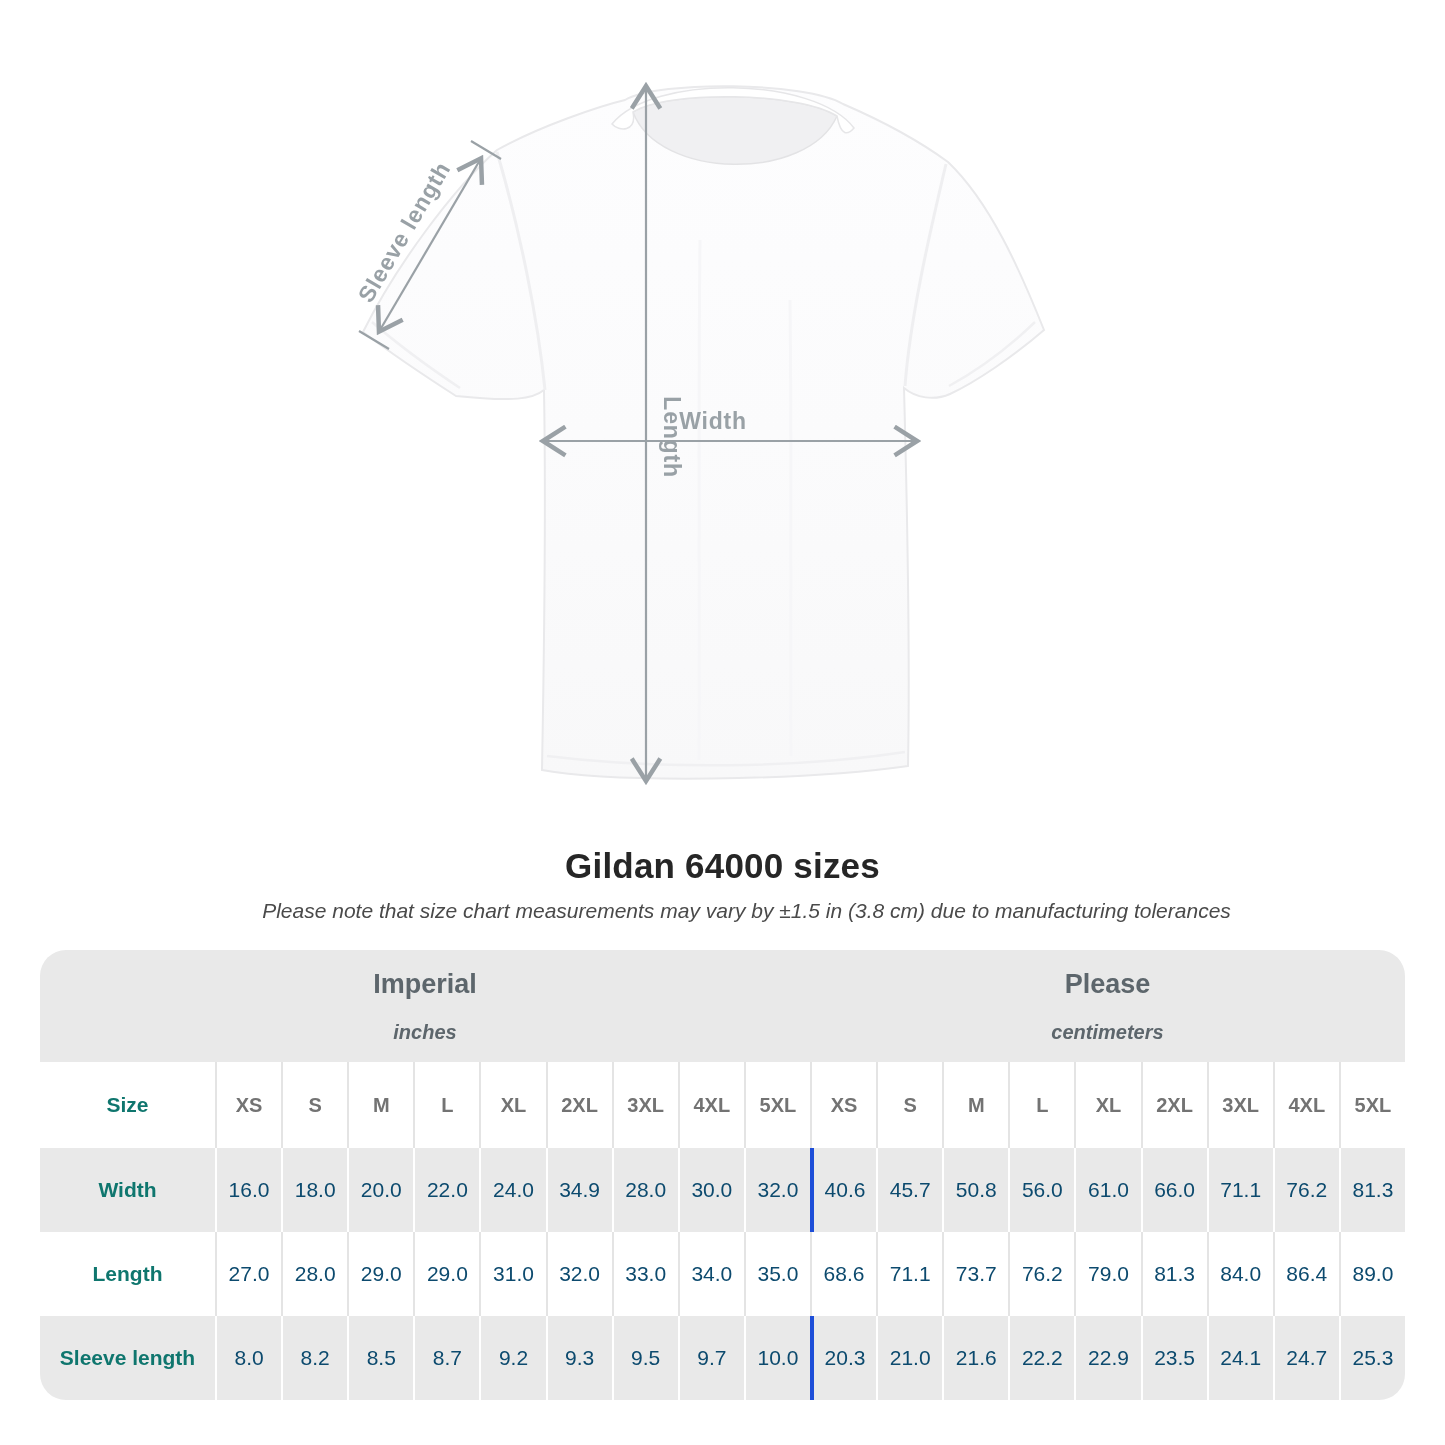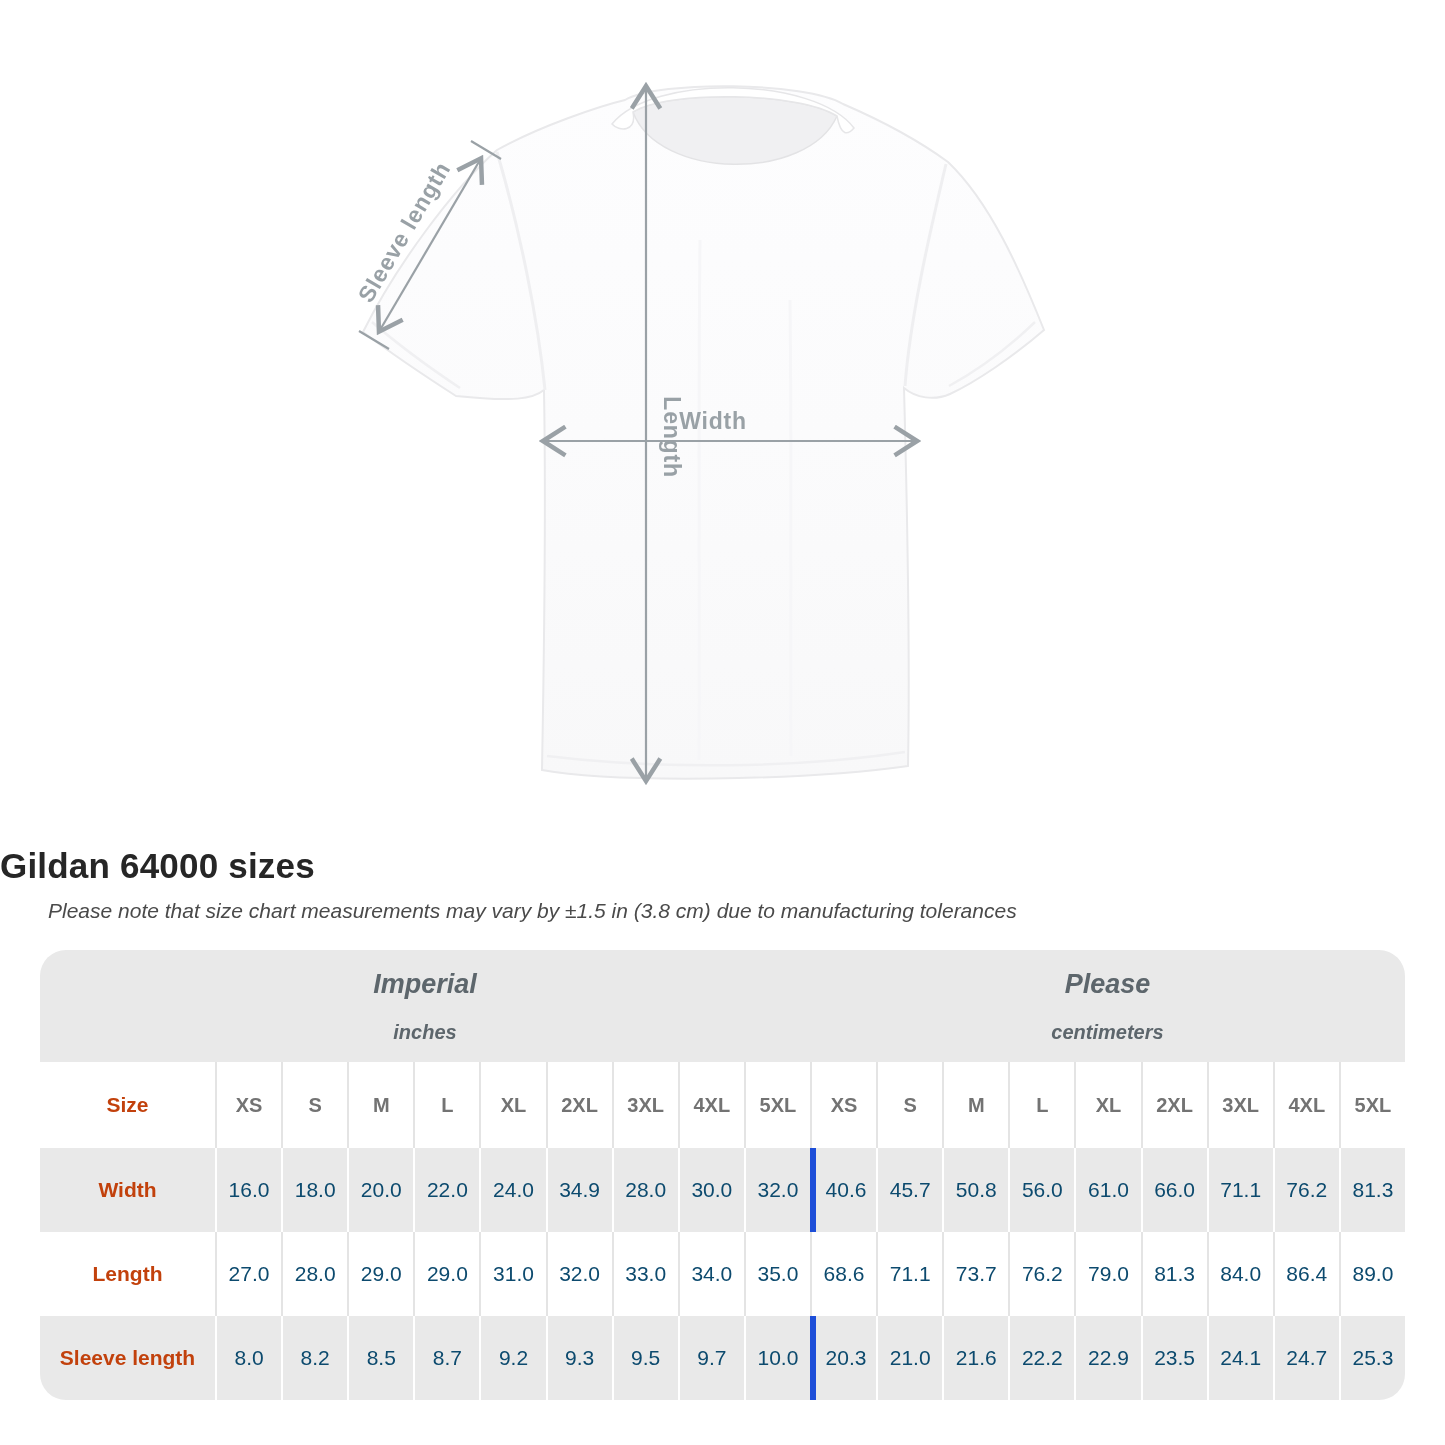--- a/index.html
+++ b/index.html
@@ -8,47 +8,47 @@
     background:#ffffff; font-family:"Liberation Sans", sans-serif;
   }
 
   
   .figure { position:absolute; top:0; left:0; width:1445px; height:845px; }
   .figure svg { display:block; }
   .dim-label { font-family:"Liberation Sans", sans-serif; font-weight:bold;
                font-size:23px; fill:#99a1a6; letter-spacing:0.8px; }
 
   
-  .heading { position:absolute; top:846px; left:0; width:1445px; text-align:left; }
+  .heading { position:absolute; top:846px; left:0; width:1445px; text-align:center; }
   .title { margin:0; font-size:35px; font-weight:bold; color:#262626; letter-spacing:0.2px; }
   .subtitle { margin:13px 0 0 0; font-size:21px; font-style:italic; color:#4a4a4a;padding-left:48px; }
 
   
   .tablewrap { position:absolute; top:950px; left:40px; width:1365px;
                border-radius:26px; overflow:hidden; }
   table.sizes { width:100%; border-collapse:separate; border-spacing:0; table-layout:fixed; }
   table.sizes th, table.sizes td { padding:0; text-align:center; vertical-align:middle; }
 
   tr.band th { background:#e9e9e9; height:112px; vertical-align:middle; }
-  .group-title { font-size:27px; font-weight:bold; font-style:italic; color:#5d666c; }
+  .group-title { font-size:27px; font-weight:bold; color:#5d666c; }
   .group-sub { margin-top:21px; font-size:20px; font-style:italic; color:#5d666c; }
 
   tr.r-size  { height:86px; background:#ffffff; }
   tr.r-white { height:84px; background:#ffffff; }
   tr.r-gray  { height:84px; background:#e9e9e9; }
 
-  .lblcell { font-size:21px; font-weight:bold; color:#c2410c; }
+  .lblcell { font-size:21px; font-weight:bold; color:#0f766e; }
   .size-h  { font-size:20px; font-weight:bold; color:#737373; }
   .val     { font-size:21px; font-weight:normal; color:#0c4a6e; }
 
   
   tr.r-size .sep, tr.r-white .sep { border-left:2px solid #e4e4e4; }
   tr.r-gray .sep                  { border-left:2px solid #ffffff; }
   tr.r-size .msep, tr.r-white .msep { border-left:2px solid #e4e4e4; }
-  tr.r-gray .msep                   { border-left:6px solid #1d4ed8; }
+  tr.r-gray .msep                   { border-left:4px solid #1d4ed8; }
 </style>
 </head>
 <body>
 
 <div class="page">
 
   <div class="figure">
     <svg width="1445" height="845" viewBox="0 0 1445 845">
       <defs>
         <linearGradient id="bodyGrad" x1="0" y1="0" x2="0" y2="1">

